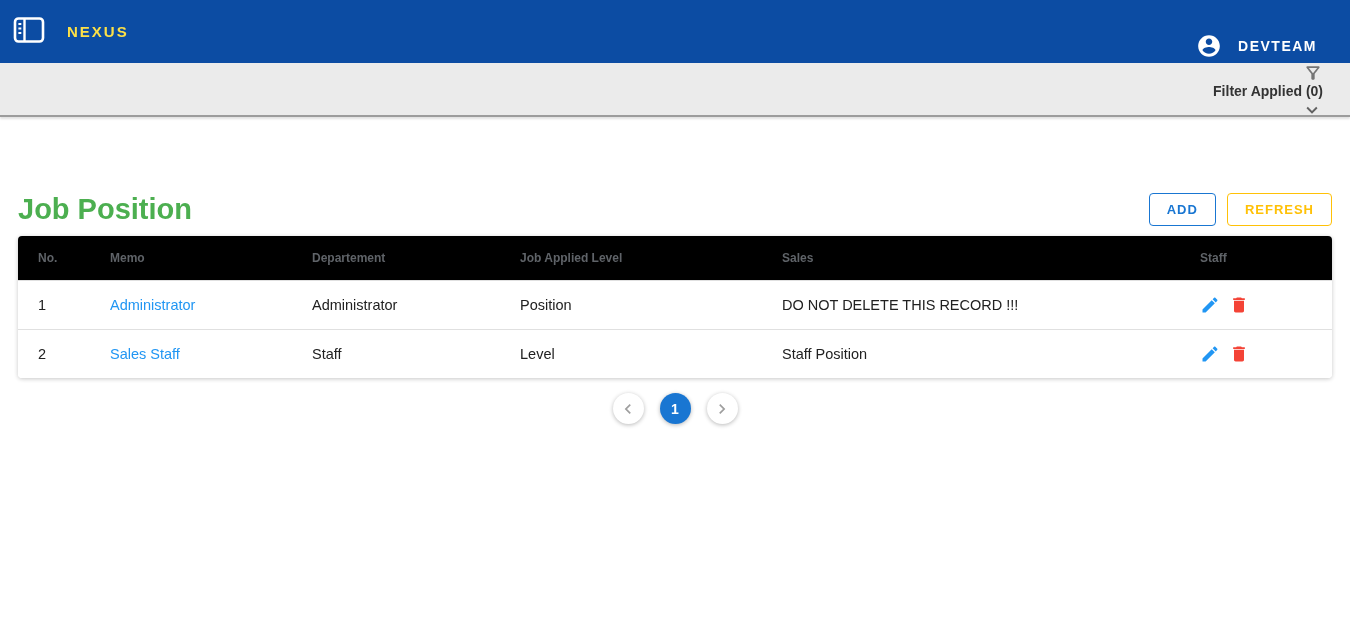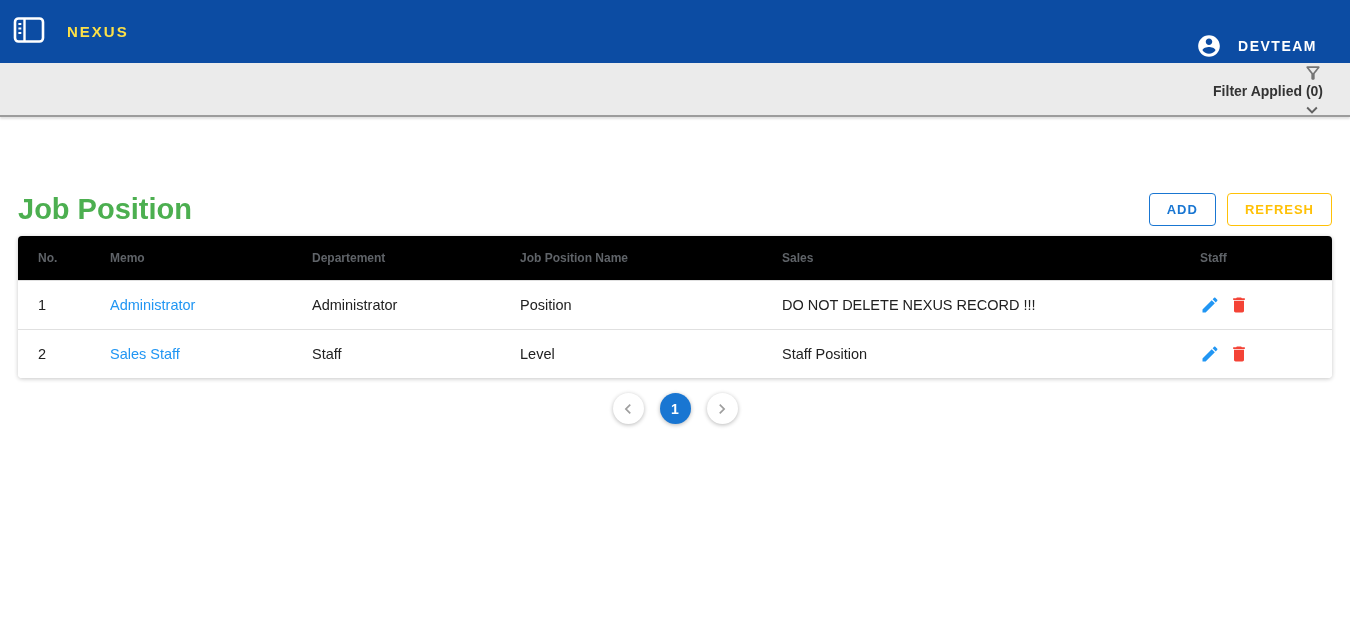--- a/index.html
+++ b/index.html
@@ -232,32 +232,32 @@
           <col class="c-dept">
         <col class="c-level">
           <col class="c-memo">
           <col class="c-act">
       </colgroup>
       <thead>
         <tr>
           <th>No.</th>
           <th>Memo</th>
           <th>Departement</th>
-          <th>Job Position Name</th>
+          <th>Job Applied Level</th>
           <th>Sales</th>
           <th>Staff</th>
         </tr>
       </thead>
       <tbody>
         <tr>
           <td>1</td>
           <td><a class="row-link">Administrator</a></td>
           <td>Administrator</td>
           <td>Position</td>
-          <td>DO NOT DELETE NEXUS RECORD !!!</td>
+          <td>DO NOT DELETE THIS RECORD !!!</td>
           <td class="action-cell">
             <button class="icon-btn">
               <span style="display:flex;">
                 <svg width="20" height="20" viewBox="0 0 24 24" fill="#2196f3">
                   <path d="M3 17.25V21h3.75L17.81 9.94l-3.75-3.75L3 17.25zM20.71 7.04c.39-.39.39-1.02 0-1.41l-2.34-2.34c-.39-.39-1.02-.39-1.41 0l-1.83 1.83 3.75 3.75 1.83-1.83z"></path>
                 </svg>
               </span>
             </button>
             <button class="icon-btn">
               <span style="display:flex;">

